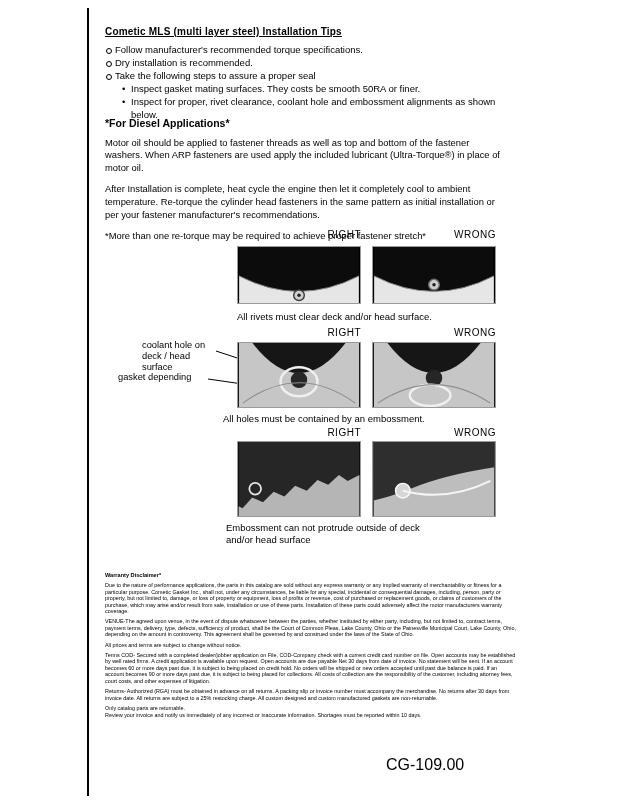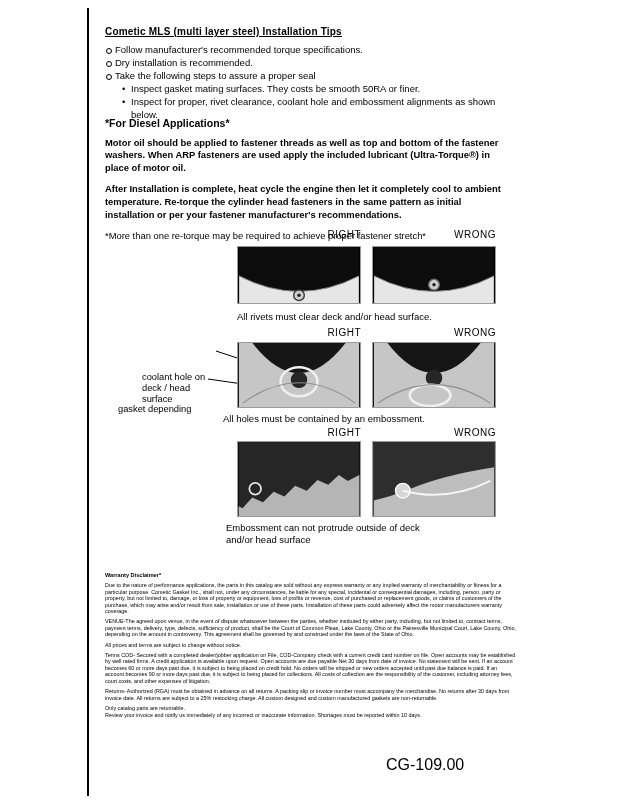--- a/index.html
+++ b/index.html
@@ -13,28 +13,28 @@
   .bullets { position:absolute; left:106px; top:44px; width:414px; font-size:9.5px; line-height:12.9px; }
   .bullet-row { display:flex; }
   .m-o { flex:0 0 9px; position:relative; }
   .m-o::before { content:""; position:absolute; left:0; top:4px; width:4px; height:4px; border:1px solid #000; border-radius:50%; }
   .sub { margin-left:16px; }
   .m-d { flex:0 0 9px; }
   .m-d::before { content:"\2022"; }
 
   .diesel-block { position:absolute; left:105px; top:117px; width:404px; font-size:9.4px; line-height:12.6px; }
   .diesel-heading { font-size:10.5px; font-weight:bold; margin-bottom:7px; }
-  .diesel-block p { margin-bottom:9px;font-weight:bold; }
+  .diesel-block p { margin-bottom:9px; }
 
   .diag-label { position:absolute; width:124px; text-align:right; font-size:10px; letter-spacing:.5px; }
   .diag-img { position:absolute; width:124px; border:1px solid #9a9a9a; background:#000; display:block; }
   .diag-img svg { display:block; width:100%; height:100%; }
   .diag-caption { position:absolute; font-size:9.5px; line-height:12px; }
 
-  .ann { position:absolute; font-size:9.3px; line-height:11px;margin-top:32px; }
+  .ann { position:absolute; font-size:9.3px; line-height:11px; }
   .ann-lines { position:absolute; left:100px; top:330px; width:230px; height:72px; pointer-events:none; }
 
   .disclaimer { position:absolute; left:105px; top:572px; width:412px; font-size:5.4px; line-height:6.4px; }
   .disclaimer-heading { font-size:5.6px; font-weight:bold; margin-bottom:4px; }
   .disclaimer p { margin-bottom:4px; }
 
   .doc-number { position:absolute; left:386px; top:756px; font-size:16px; }
 </style>
 </head>
 <body>

